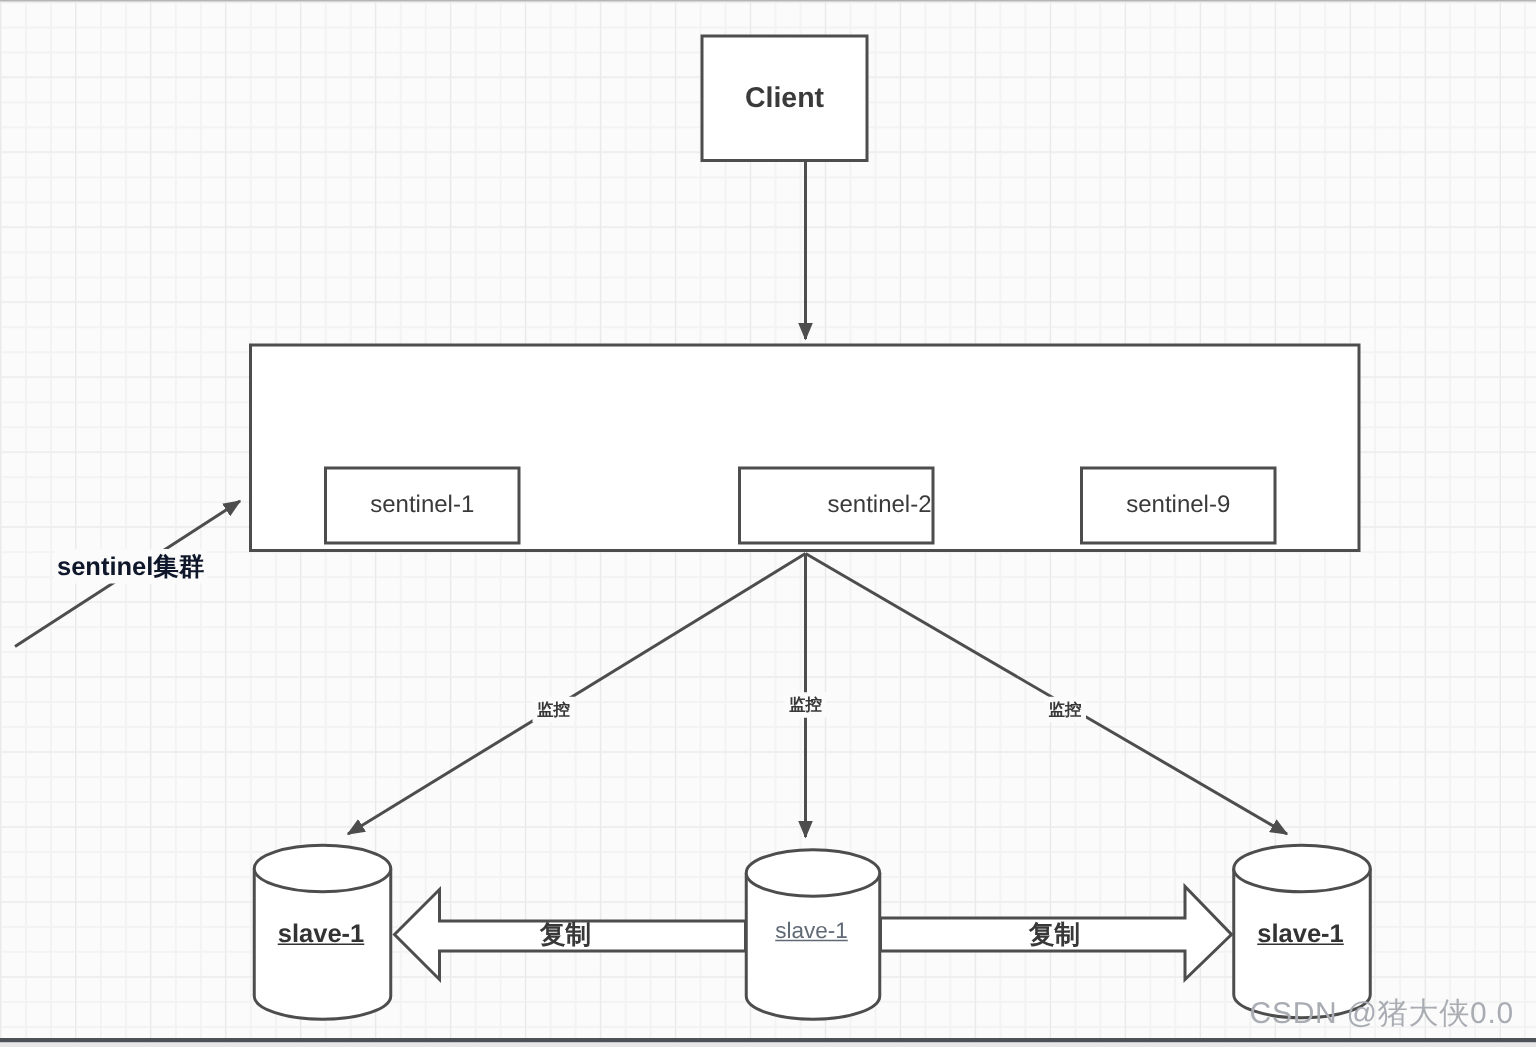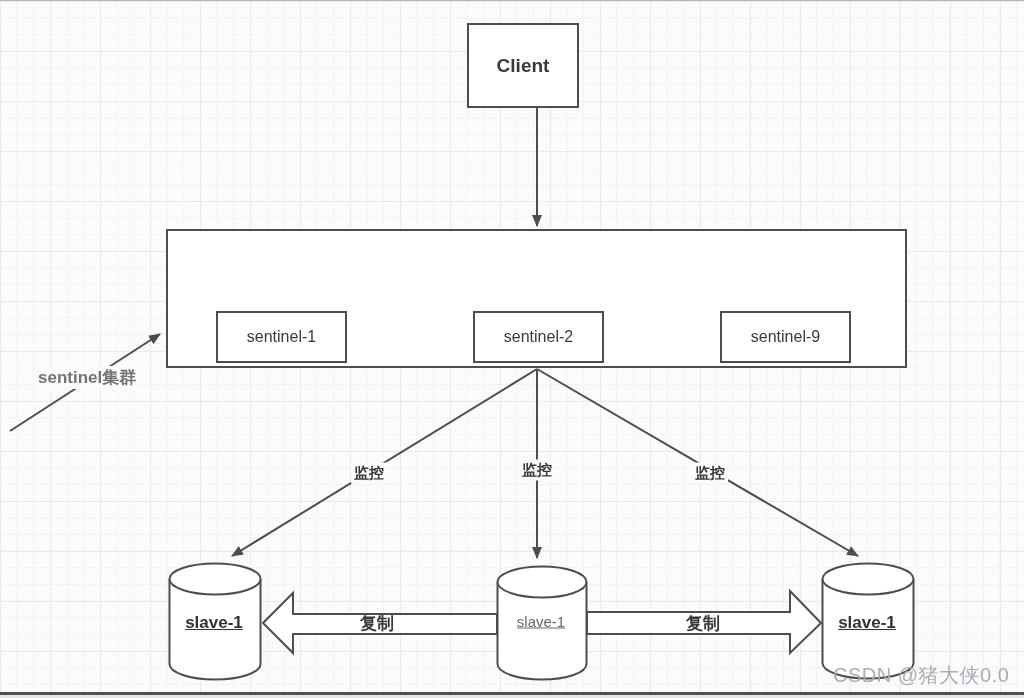--- a/index.html
+++ b/index.html
@@ -15,28 +15,28 @@
     background-size:50px 50px,50px 50px,16.67px 16.67px,16.67px 16.67px;
     border-top:1px solid #b5b5b5;
   }
   .node{position:absolute;background:#ffffff;border:2px solid #4d4d4d;
         display:flex;align-items:center;justify-content:center;
         color:#3a3a3a;box-sizing:border-box;}
   .client-box{left:467px;top:22px;width:112px;height:85px;
         font-size:19px;font-weight:bold;}
   .cluster-box{left:166px;top:228px;width:741px;height:139px;background:#ffffff;}
   .sentinel-box{top:270px;width:131px;height:52px;font-size:16px;font-weight:normal;margin-top:40px;}
-  #sent1{left:216px;} #sent2{left:473px;} #sent3{left:720px;}
+  #sent1{left:216px;} #sent2{left:492px;justify-content:flex-end;} #sent3{left:720px;}
 
   .edge-label{position:absolute;transform:translate(-50%,-50%);
         color:#383838;font-weight:bold;white-space:nowrap;}
-  .monitor-label{font-size:15px;background:#fbfbfb;padding:1px 3px;}
+  .monitor-label{font-size:11px;background:#fbfbfb;padding:1px 3px;}
   .copy-label{font-size:17px;background:transparent;}
   .cluster-callout{position:absolute;left:36px;top:365px;
-        font-size:17px;font-weight:bold;color:#737373;
+        font-size:17px;font-weight:bold;color:#0f172a;
         background:#fbfbfb;padding:0 2px;white-space:nowrap;}
   .slave-label{position:absolute;transform:translate(-50%,-50%);
         white-space:nowrap;color:#333333;text-decoration:underline;}
   .slave-bold{font-size:17px;font-weight:bold;}
   .slave-mid{font-size:15px;font-weight:normal;color:#606a75;}
   .watermark{position:absolute;left:833px;top:661px;font-size:20px;
         color:#a9adb3;white-space:nowrap;letter-spacing:0.5px;}
   svg.layer{position:absolute;left:0;top:0;width:1024px;height:698px;}
   .bottom-line{position:absolute;left:0;top:691px;width:1024px;height:3px;
         background:#4d5258;}

